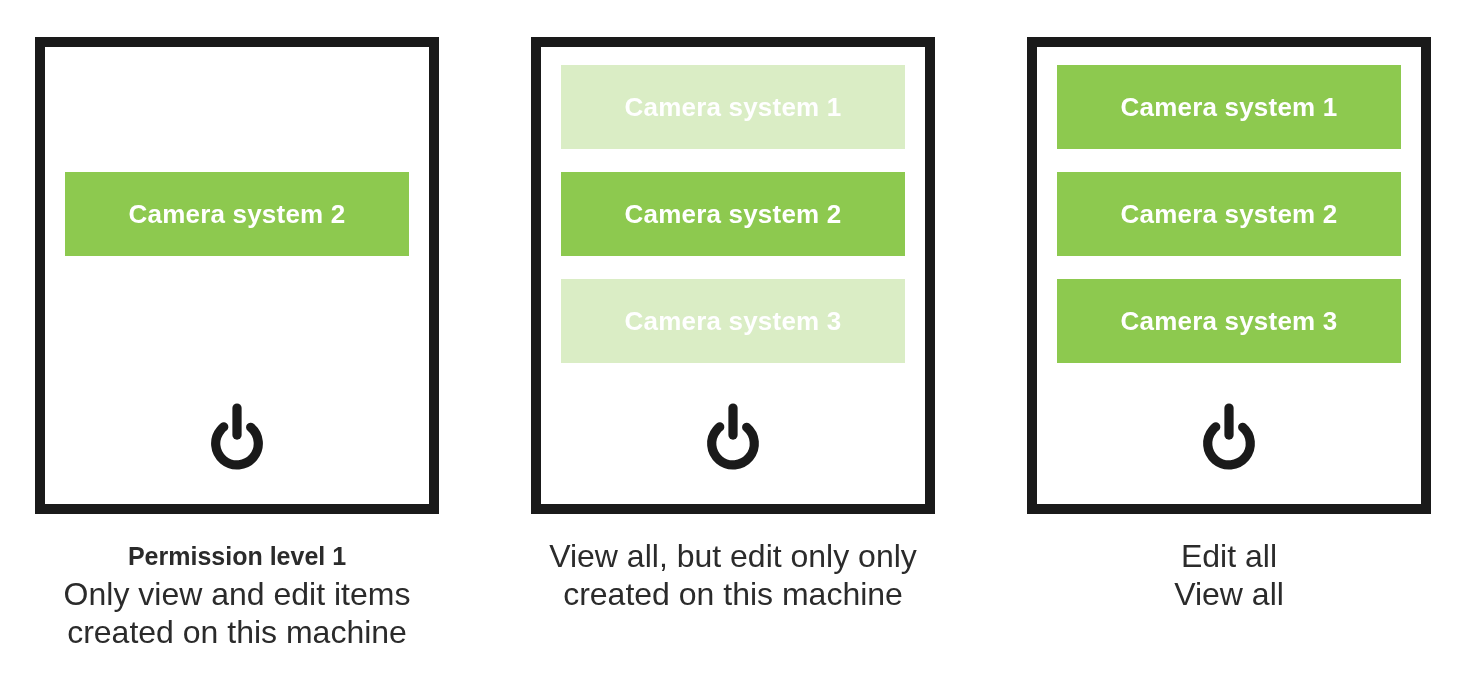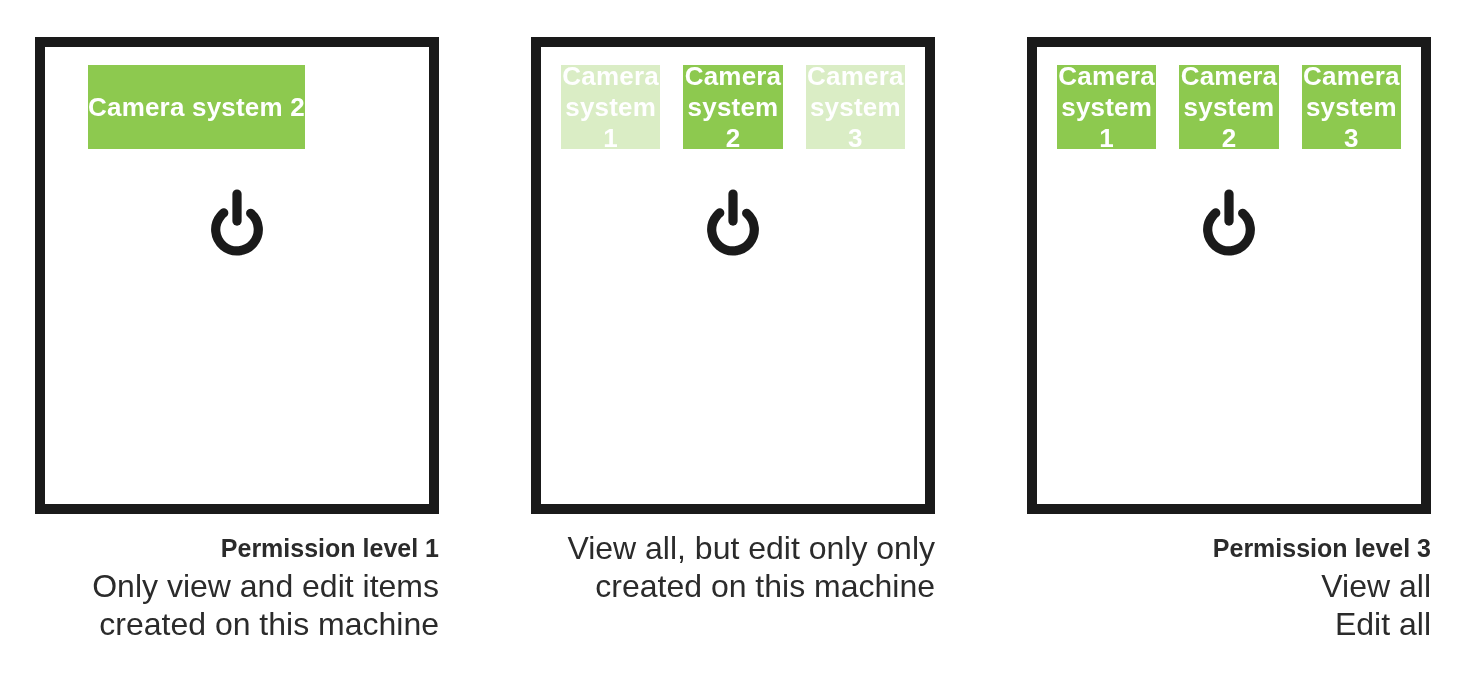--- a/index.html
+++ b/index.html
@@ -31,21 +31,21 @@
     width: 404px;
     height: 477px;
     border: 10px solid var(--panel-border, #1a1a1a);
     background: #ffffff;
     display: flex;
     flex-direction: column;
   }
   .slots {
     padding: 18px 20px 0 20px;
     display: flex;
-    flex-direction: row;
+    flex-direction: column;
     gap: 23px;
   }
   .btn {
     height: 84px;
     display: flex;
     align-items: center;
     justify-content: center;
     background: var(--accent-green, #8dc94f);
     color: var(--button-text, #ffffff);
     font-size: 26px;
@@ -65,22 +65,22 @@
     width: 64px;
     height: 71px;
     display: block;
   }
   .power svg {
     display: block;
     width: 100%;
     height: 100%;
   }
   .caption {
-    margin-top: 15px;
-    text-align: right;
+    margin-top: 23px;
+    text-align: center;
     color: var(--caption-text, #2b2b2b);
   }
   .caption-title {
     font-size: 25px;
     font-weight: bold;
     line-height: 38px;
   }
   .caption-line {
     font-size: 32px;
     line-height: 38px;
@@ -141,20 +141,19 @@
           <div class="btn" data-state="active">Camera system 3</div>
         </div>
         <div class="power">
           <svg viewBox="0 0 90 100" xmlns="http://www.w3.org/2000/svg">
             <circle cx="45" cy="60" r="30" fill="none" stroke="#1a1a1a" stroke-width="13" stroke-linecap="round" stroke-dasharray="146.6 41.9" transform="rotate(-50 45 60)"></circle>
             <line x1="45" y1="10" x2="45" y2="48" stroke="#1a1a1a" stroke-width="13" stroke-linecap="round"></line>
           </svg>
         </div>
       </div>
       <div class="caption">
-        <div class="caption-title">Permission level 3</div>
+        <div class="caption-line">Edit all</div>
         <div class="caption-line">View all</div>
-        <div class="caption-line">Edit all</div>
       </div>
     </div>
 
   </div>
 </div>
 
 </body></html>

